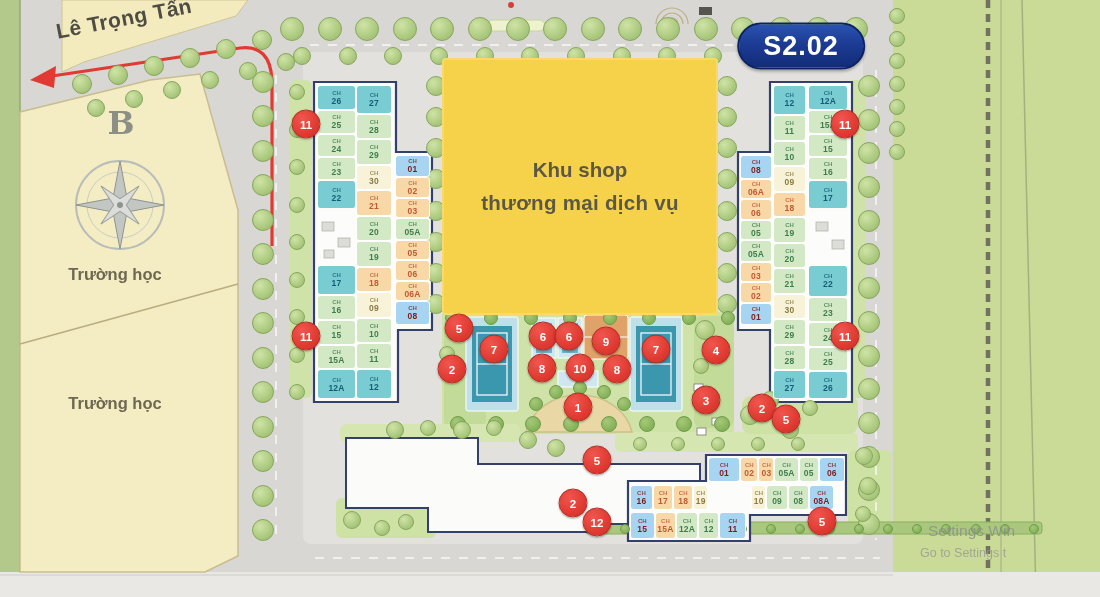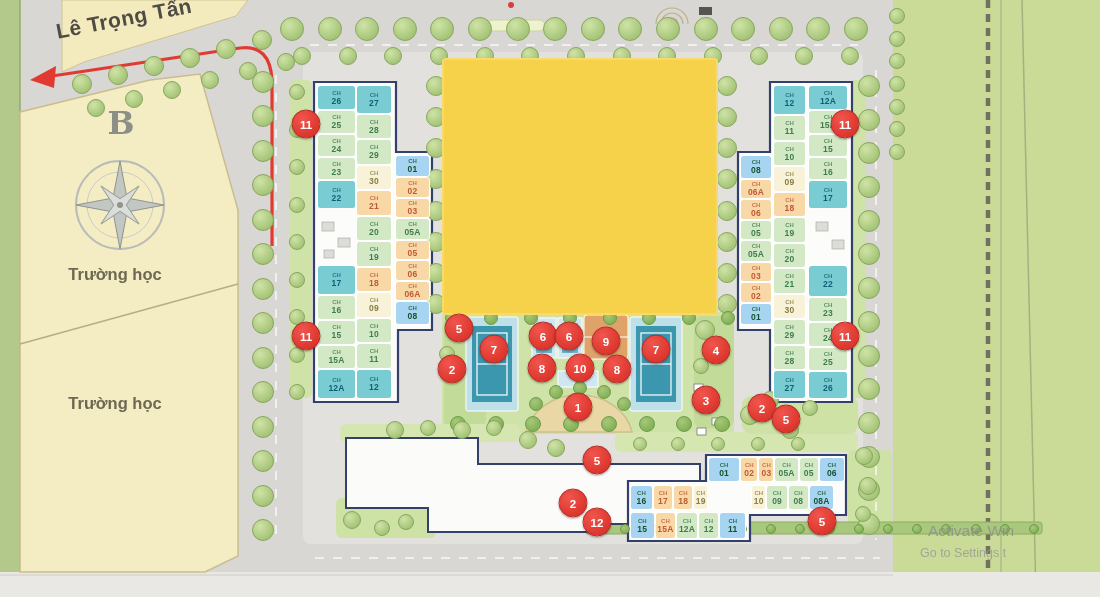--- a/index.html
+++ b/index.html
@@ -21,21 +21,21 @@
   .u-col{flex-direction:column;}
   .u-row{flex-direction:row;}
   .cell{flex:1 1 0;display:flex;flex-direction:column;align-items:center;justify-content:center;
         border-radius:2.5px;line-height:1;box-shadow:0 0 0 1px rgba(255,255,255,.9);min-height:0;min-width:0;}
   .cell span{font-size:6px;font-weight:700;opacity:.8;}
   .cell b{font-size:8.5px;letter-spacing:.2px;margin-top:1px;}
   .c-teal{background:#79ccd1;color:#145d78;}
   .c-green{background:#d3e9c6;color:#3f7d4e;}
   .c-orange{background:#f8d8a6;color:#c05a35;}
   .c-cream{background:#f8f2d8;color:#8a7c42;}
-  .c-blue{background:#a6d4f1;color:#14532d;}
+  .c-blue{background:#a6d4f1;color:#7f1d1d;}
 
   
   .marker{position:absolute;width:27px;height:27px;transform:translate(-50%,-50%);
         border-radius:50%;display:flex;align-items:center;justify-content:center;
         background:radial-gradient(circle at 36% 30%, #f0564e, #df3a31 62%, #ca2f28);
         border:1px solid #b52a24;color:#fff;font-weight:700;font-size:11.5px;
         box-shadow:0 1px 2px rgba(0,0,0,.35);}
 
   
   .pill{position:absolute;transform:translate(-50%,-50%);
@@ -701,22 +701,25 @@
         <b>11</b>
       </div>
     </div>
 
   <div class="street">Lê Trọng Tấn</div>
   <div class="compass-b">B</div>
   <div class="school" id="school-1">Trường học</div>
   <div class="school" id="school-2">Trường học</div>
 
   <div class="shop">
+    <div class="l1">Khu shop</div>
+    <div class="l2">thương mại dịch vụ</div>
   </div>
 
+  <div class="pill" id="pill-s202">S2.02</div>
 
   <div class="layer" id="markers">
       <div class="marker" style="left: 306px; top: 124px;">11</div>
       <div class="marker" style="left: 845px; top: 124px;">11</div>
       <div class="marker" style="left: 306px; top: 336px;">11</div>
       <div class="marker" style="left: 845px; top: 336px;">11</div>
       <div class="marker" style="left: 459px; top: 328px;">5</div>
       <div class="marker" style="left: 452px; top: 369px;">2</div>
       <div class="marker" style="left: 494px; top: 349px;">7</div>
       <div class="marker" style="left: 543px; top: 336px;">6</div>
@@ -730,15 +733,15 @@
       <div class="marker" style="left: 716px; top: 350px;">4</div>
       <div class="marker" style="left: 706px; top: 400px;">3</div>
       <div class="marker" style="left: 762px; top: 408px;">2</div>
       <div class="marker" style="left: 786px; top: 419px;">5</div>
       <div class="marker" style="left: 597px; top: 460px;">5</div>
       <div class="marker" style="left: 573px; top: 503px;">2</div>
       <div class="marker" style="left: 597px; top: 522px;">12</div>
       <div class="marker" style="left: 822px; top: 521px;">5</div>
     </div>
 
-  <div class="wm" id="wm1">Activate Win</div>
+  <div class="wm" id="wm1">Settings Win</div>
   <div class="wm" id="wm2">Go to Settings t</div>
 </div>
 
 </body></html>

